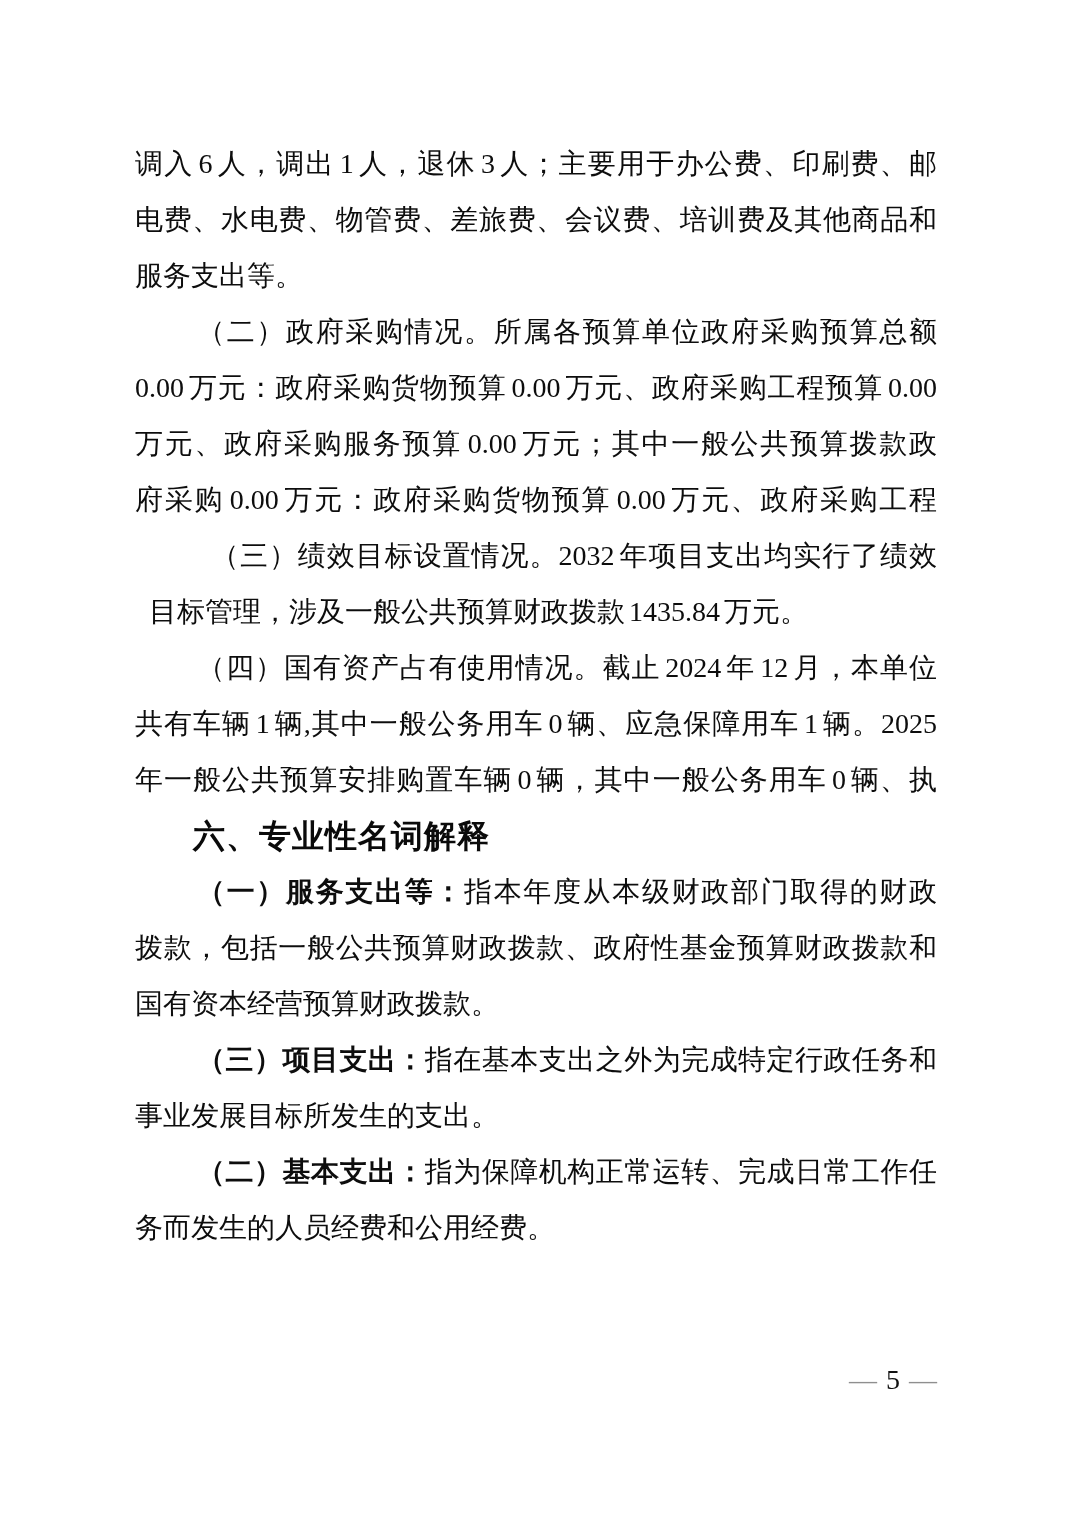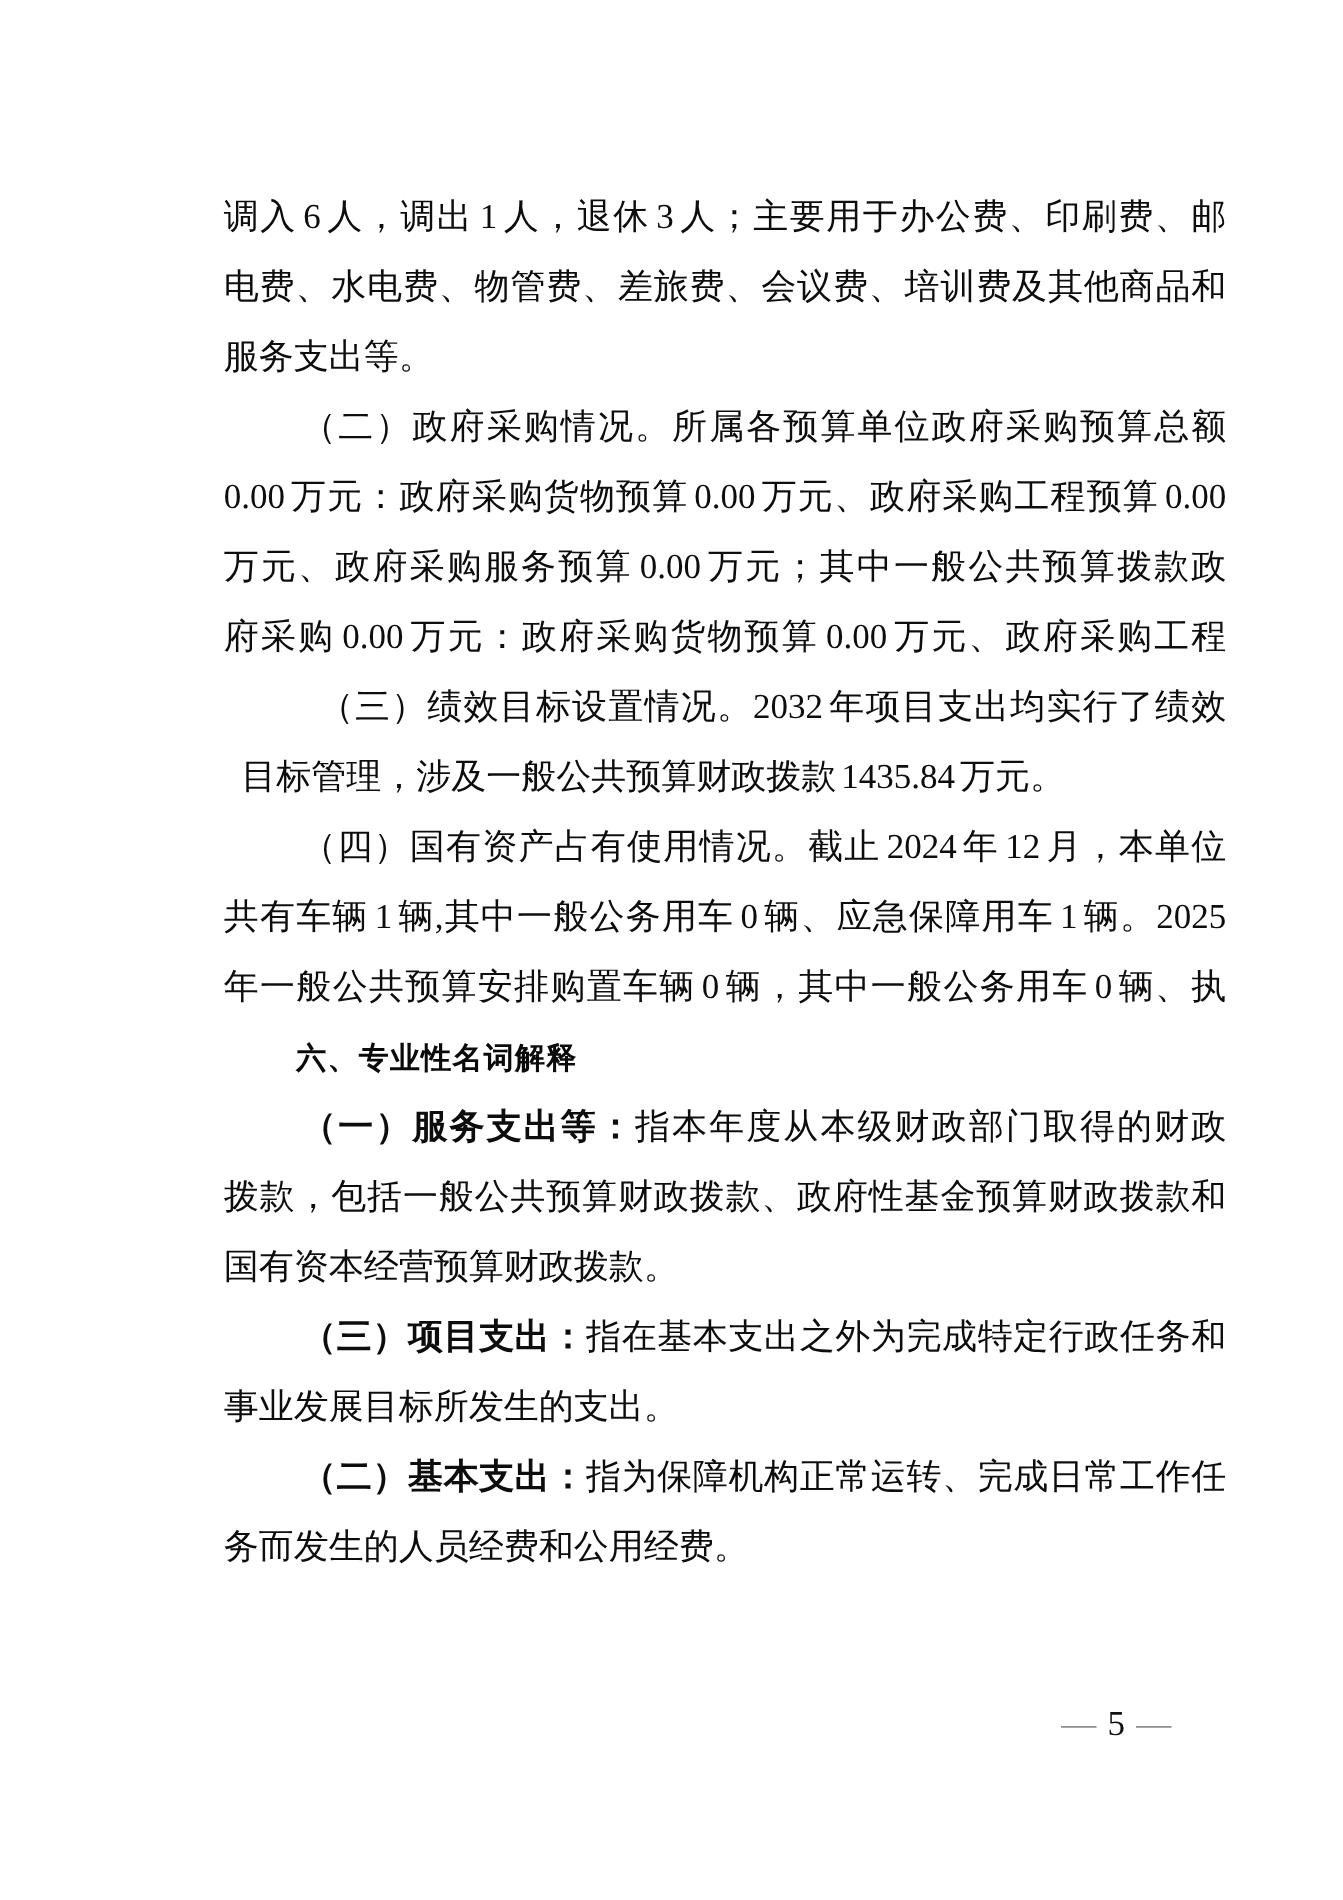--- a/index.html
+++ b/index.html
@@ -12,43 +12,42 @@
     font-family: "Liberation Serif", "DejaVu Serif", serif;
   }
   .page {
     position: absolute;
     inset: 0;
     background: #ffffff;
   }
   .content {
     position: absolute;
     left: 135px;
-    top: 146px;
+    top: 136px;
     width: 802px;
     color: #0d0d0d;
-    margin-left: 44px;
   }
   .paragraph { margin: 0; }
   .paragraph.offset { margin-left: 14px; }
   .line {
     font-size: 28px;
     line-height: 56px;
     height: 56px;
     white-space: normal;
     text-align: justify;
     text-align-last: justify;
     word-spacing: -3px;
   }
   .line.first-indent { padding-left: 62px; }
   .line.last { text-align: right; text-align-last: left; }
   .line b { font-weight: 700; }
   .heading {
     font-family: "DejaVu Sans", "Liberation Sans", sans-serif;
     font-weight: 700;
-    font-size: 24px;
+    font-size: 32px;
     line-height: 56px;
     height: 56px;
     padding-left: 58px;
     color: #0a0a0a;
     letter-spacing: 1px;
   }
   .footer {
     position: absolute;
     top: 1364px;
     right: 137px;

